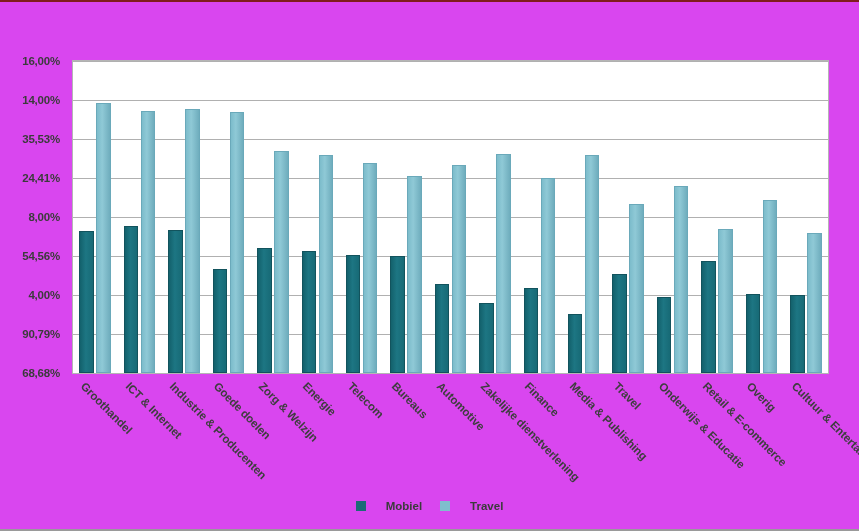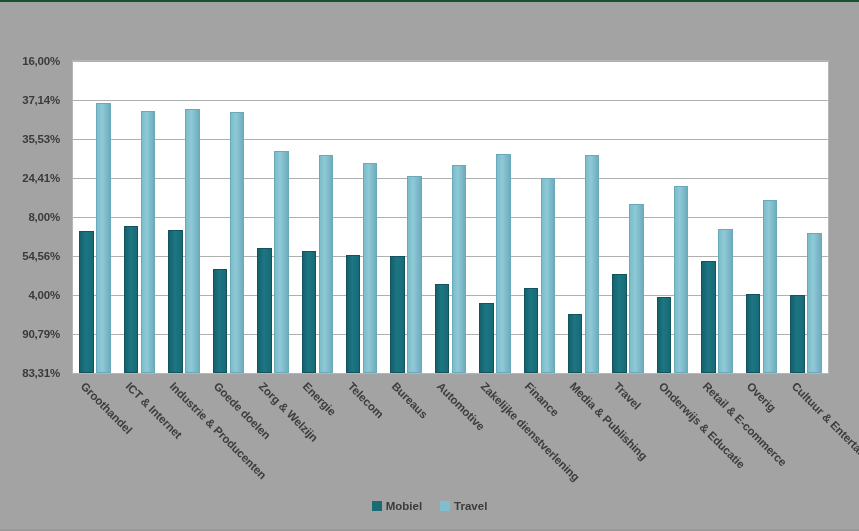--- a/index.html
+++ b/index.html
@@ -7,22 +7,22 @@
     padding: 0;
     background: #ffffff;
   }
   body {
     font-family: "Liberation Sans", sans-serif;
   }
   #chart-frame {
     position: relative;
     width: 859px;
     height: 531px;
-    background: #a3a3a3;
-    border-top: 2px solid #14532d;
+    background: #d946ef;
+    border-top: 2px solid #7f1d1d;
     border-bottom: 2px solid #9a9a9a;
     box-sizing: border-box;
     overflow: hidden;
   }
 
   
   #plot-area {
     position: absolute;
     left: 72px;
     top: 58px;
@@ -115,48 +115,48 @@
     right: 0;
     top: 498px;
     display: flex;
     justify-content: center;
     align-items: center;
     gap: 18px;
   }
   .legend-item {
     display: flex;
     align-items: center;
-    gap: 4px;
+    gap: 20px;
   }
   .legend-swatch {
     width: 10px;
     height: 10px;
     display: inline-block;
   }
   .legend-label {
     font-size: 11.5px;
     font-weight: bold;
     color: #3b3b3b;
   }
 </style>
 </head>
 <body>
 
 <div id="chart-frame">
 
   <div id="y-axis-labels">
       <div class="y-tick" style="top: 1px;">16,00%</div>
-      <div class="y-tick" style="top: 40px;">37,14%</div>
+      <div class="y-tick" style="top: 40px;">14,00%</div>
       <div class="y-tick" style="top: 79px;">35,53%</div>
       <div class="y-tick" style="top: 118px;">24,41%</div>
       <div class="y-tick" style="top: 157px;">8,00%</div>
       <div class="y-tick" style="top: 196px;">54,56%</div>
       <div class="y-tick" style="top: 235px;">4,00%</div>
       <div class="y-tick" style="top: 274px;">90,79%</div>
-      <div class="y-tick" style="top: 313px;">83,31%</div>
+      <div class="y-tick" style="top: 313px;">68,68%</div>
     </div>
 
   <div id="plot-area">
       <div class="gridline" style="top: 0px;"></div>
       <div class="gridline" style="top: 39px;"></div>
       <div class="gridline" style="top: 78px;"></div>
       <div class="gridline" style="top: 117px;"></div>
       <div class="gridline" style="top: 156px;"></div>
       <div class="gridline" style="top: 195px;"></div>
       <div class="gridline" style="top: 234px;"></div>

